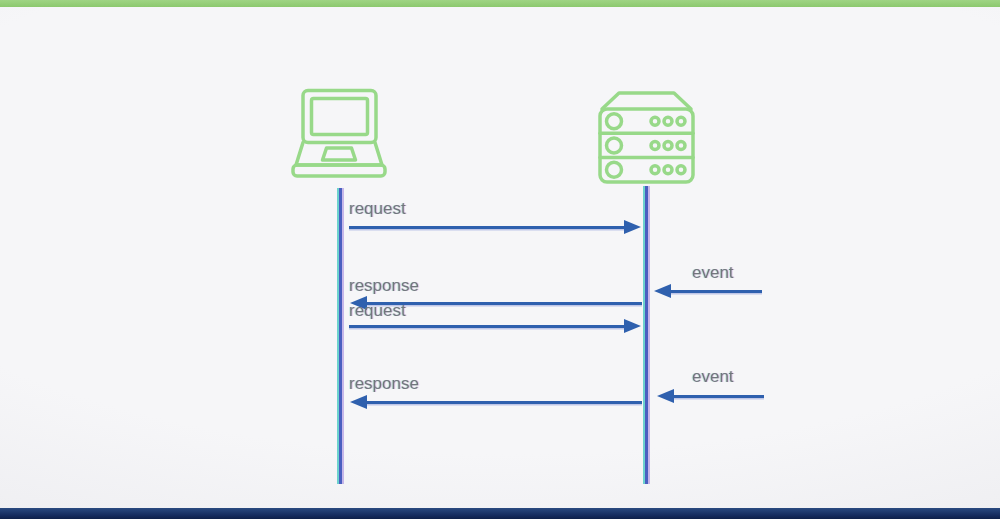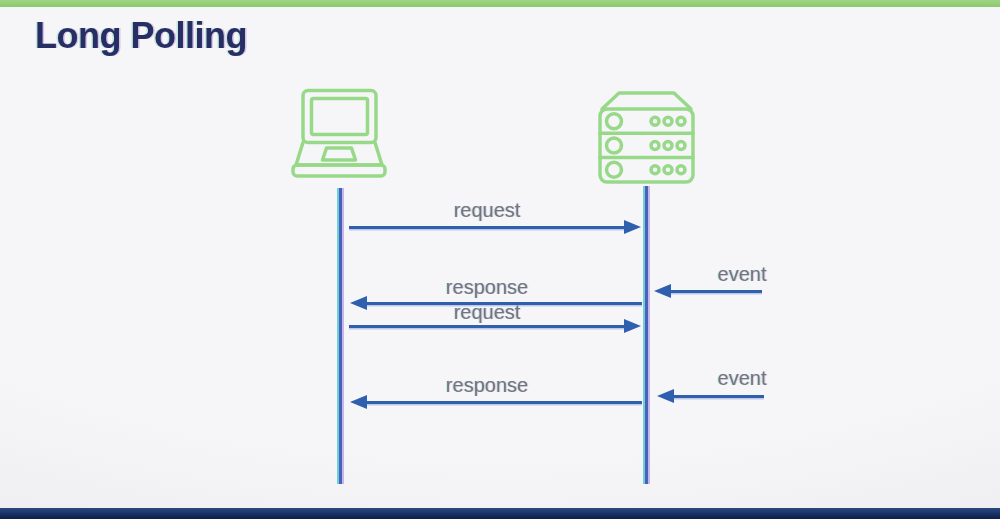--- a/index.html
+++ b/index.html
@@ -46,23 +46,22 @@
     position: absolute;
     width: 3px;
     background: #4a5fc0;
     box-shadow: -2px 0 0 rgba(62, 198, 192, 0.75), 2px 0 0 rgba(139, 106, 214, 0.45);
   }
   .lifeline.client { left: 339px; top: 188px; height: 296px; }
   .lifeline.server { left: 645px; top: 186px; height: 298px; }
 
   .msg-label {
     position: absolute;
-    font-size: 20px;
+    font-size: 17px;
     color: #71767c;
-    text-align: center;
     text-shadow: -1px 0 0 rgba(80, 190, 150, 0.25), 1px 0 0 rgba(160, 90, 200, 0.28);
   }
   .msg-label.span { left: 349px; width: 276px; }
   .msg-label.event-span { left: 692px; width: 100px; }
 
   .arrow {
     position: absolute;
     height: 3px;
     background: #2f60ae;
     box-shadow: 0 1.5px 0 rgba(90, 110, 200, 0.35);
@@ -101,21 +100,20 @@
   .l-event-2    { top: 367px; }
   .l-response-2 { top: 374px; }
 </style>
 </head>
 <body>
 
 <div class="stage">
 
   <div class="top-bar"></div>
 
-  <h1 class="title">Long Polling</h1>
 
   <div class="actor" style="left:290px; top:87px;">
     <svg width="98" height="93" viewBox="0 0 98 93" fill="none" stroke="#98d989" stroke-width="3.5" stroke-linejoin="round" stroke-linecap="round">
       <rect x="13" y="3.5" width="73" height="52" rx="5"></rect>
       <rect x="21.5" y="11.5" width="56" height="36" rx="2"></rect>
       <path d="M13 55.5 L6 78 L92 78 L85 55.5"></path>
       <rect x="3" y="78" width="92" height="11" rx="4"></rect>
       <path d="M36.5 61 L32.5 73 L65.5 73 L61.5 61 Z"></path>
     </svg>
   </div>

